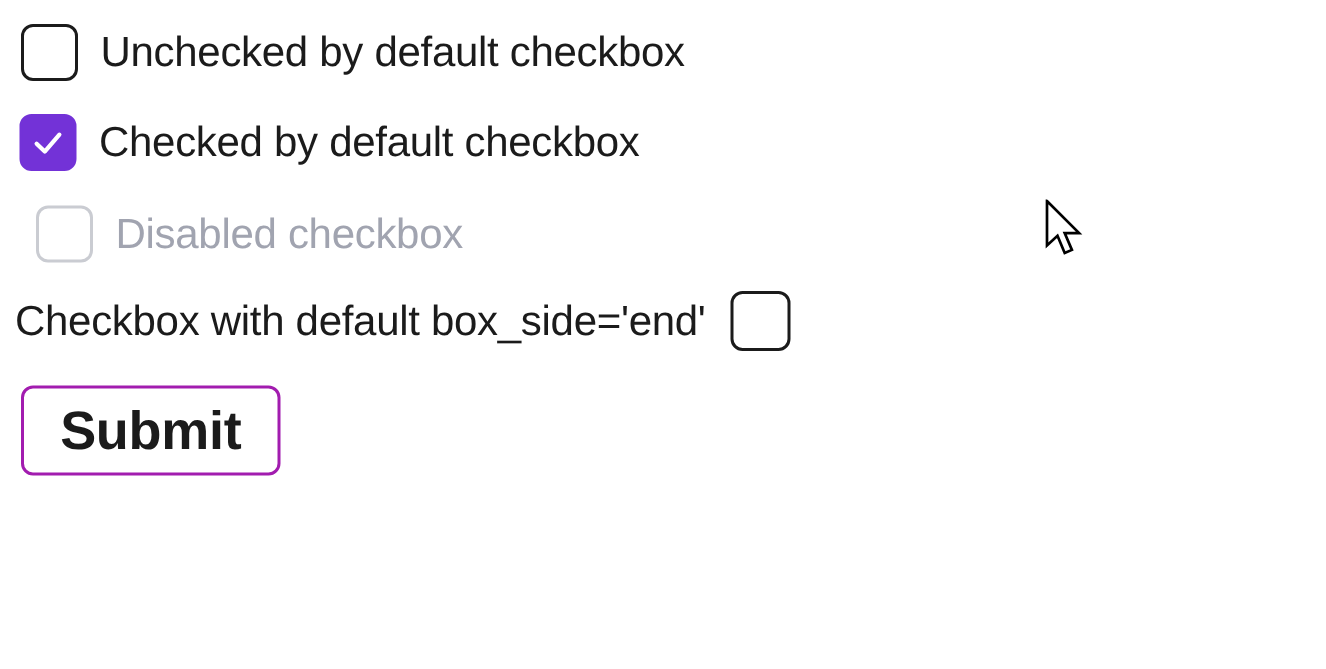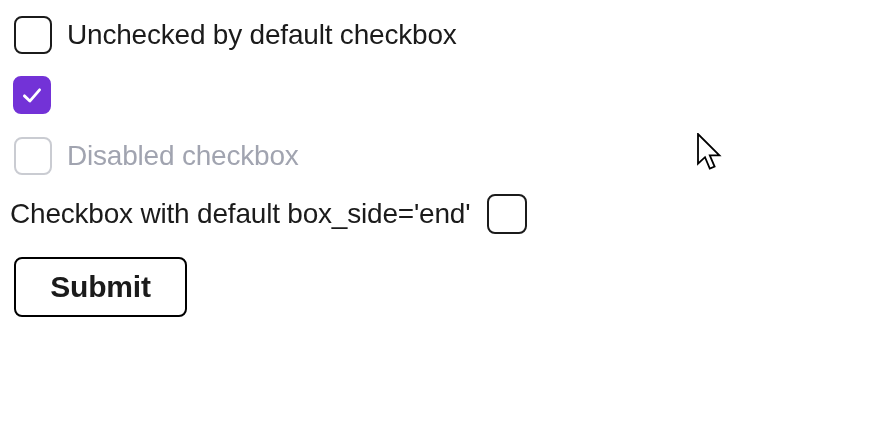--- a/index.html
+++ b/index.html
@@ -39,34 +39,34 @@
   .cbox.disabled { border: 2px solid #caccd2; }
   .lbl {
     font-size: 28px;
     letter-spacing: -0.2px;
     line-height: 38px;
     color: #1b1b1b;
   }
   .lbl.disabled-text { color: #a1a4b0; }
   .row1 { left: 14px; top: 16px; }
   .row2 { left: 13px; top: 76px; }
-  .row3 { left: 14px; top: 137px; align-items: flex-end; }
+  .row3 { left: 24px; top: 137px; align-items: flex-end; }
   .row4 { left: 10px; top: 194px; gap: 17px; }
   .row4 .cbox { width: 40px; height: 40px; }
   .submit-btn {
     position: absolute;
     left: 14px;
     top: 257px;
     width: 173px;
     height: 60px;
     background: #ffffff;
-    border: 2px solid #000000;
+    border: 2px solid #a21caf;
     border-radius: 8px;
     font-family: "Liberation Sans", sans-serif;
-    font-size: 30px;
+    font-size: 36px;
     font-weight: 700;
     letter-spacing: -0.2px;
     color: #1b1b1b;
     cursor: pointer;
   }
   .cursor-pointer {
     position: absolute;
     left: 696px;
     top: 133px;
     pointer-events: none;
@@ -81,20 +81,21 @@
     <span class="cbox unchecked" role="checkbox" aria-checked="false"></span>
     <span class="lbl">Unchecked by default checkbox</span>
   </div>
 
   <div class="row row2">
     <span class="cbox checked" role="checkbox" aria-checked="true">
       <svg width="26" height="26" viewBox="0 0 24 24">
         <polyline points="5,12.8 10,17.6 19,7.2" fill="none" stroke="#ffffff" stroke-width="2.6" stroke-linecap="round" stroke-linejoin="round"></polyline>
       </svg>
     </span>
+    <span class="lbl">Checked by default checkbox</span>
   </div>
 
   <div class="row row3">
     <span class="cbox disabled" role="checkbox" aria-checked="false" aria-disabled="true"></span>
     <span class="lbl disabled-text">Disabled checkbox</span>
   </div>
 
   <div class="row row4">
     <span class="lbl">Checkbox with default box_side='end'</span>
     <span class="cbox unchecked" role="checkbox" aria-checked="false"></span>

